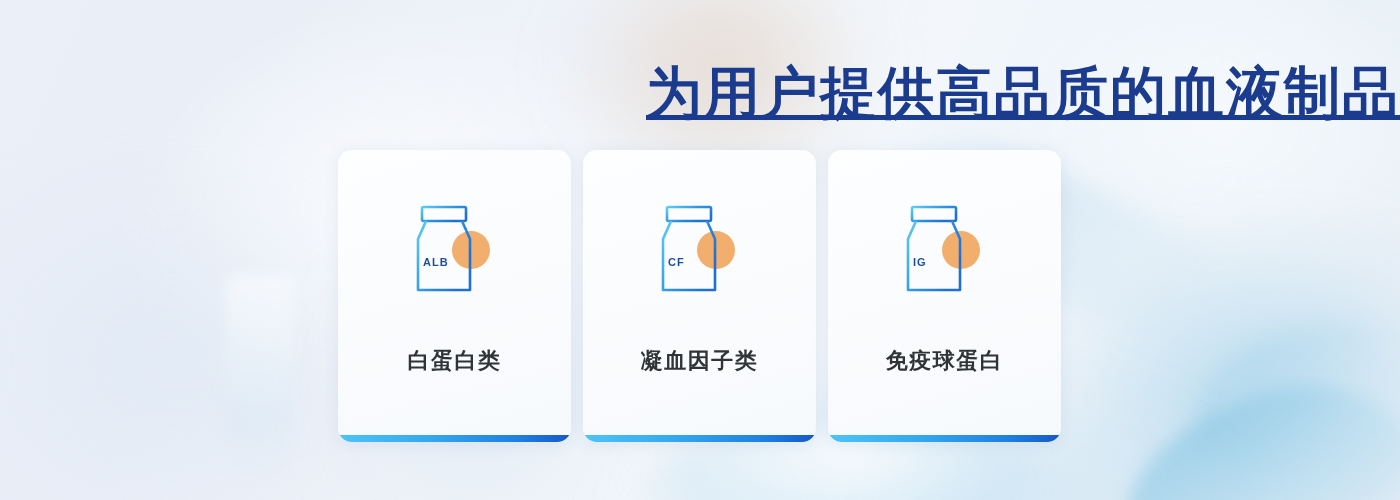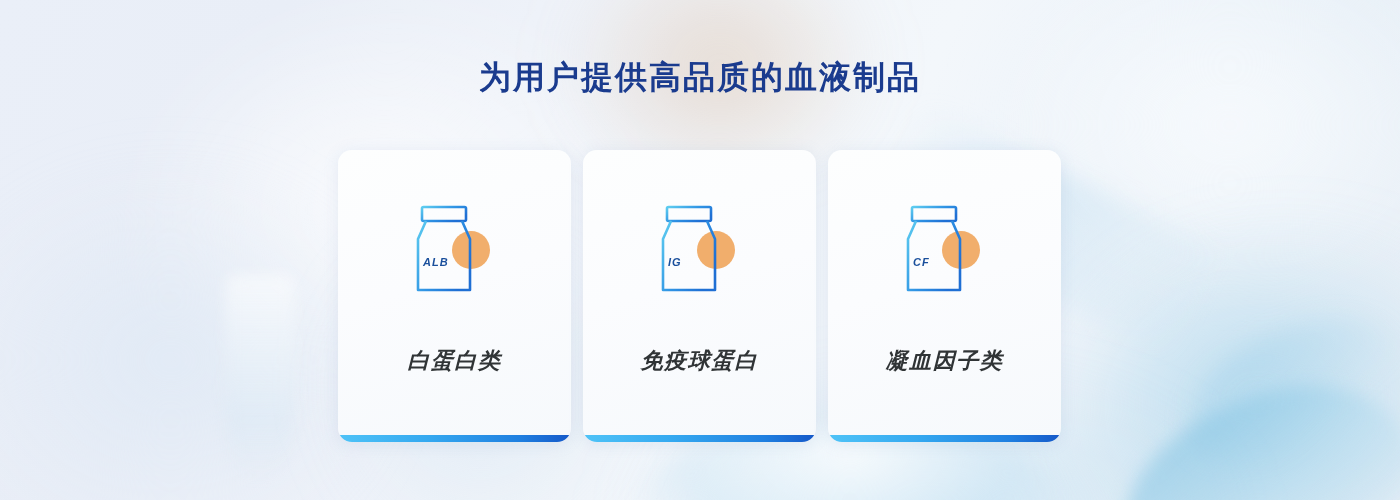--- a/index.html
+++ b/index.html
@@ -96,38 +96,38 @@
     left:880px; top:170px; width:330px; height:120px;
     background:linear-gradient(115deg, rgba(255,255,255,0), rgba(196,224,241,.45) 45%, rgba(255,255,255,0));
     transform:rotate(26deg);
     filter:blur(11px);
   }
 
   
   #title {
     position:absolute;
     left:0; right:0; top:56px;
-    text-align:center;
-    font-size:32px;
+    text-align:right;
+    font-size:56px;
     font-weight:bold;
     letter-spacing:2px;
     color:#1a3b8e;
     z-index:5;
     white-space:nowrap;
+    text-decoration:underline;
   }
 
   
   #cards {
     position:absolute;
     left:338px; top:150px;
     width:724px; height:292px;
     display:flex;
     gap:12px;
     z-index:5;
-    font-style:italic;
   }
 
   .card {
     position:relative;
     width:233px; height:292px;
     border-radius:14px;
     background:linear-gradient(165deg,#fdfefe 0%,#fbfcfe 45%,#f6f9fc 100%);
     box-shadow:0 2px 16px rgba(120,150,190,.14);
     display:flex;
     flex-direction:column;
@@ -198,50 +198,50 @@
           <text x="23" y="64" font-family="Liberation Sans, sans-serif" font-size="11" font-weight="bold" letter-spacing="1" fill="#1a4f9c">ALB</text>
         </svg>
       </div>
       <div class="card-label">白蛋白类</div>
     </div>
 
     <div class="card">
       <div class="icon-wrap">
         <svg width="110" height="100" viewBox="0 0 110 100" aria-hidden="true">
           <defs>
+            <linearGradient id="g3" x1="0" y1="0" x2="1" y2="0.6">
+              <stop offset="0%" stop-color="#5ecdf0"></stop>
+              <stop offset="55%" stop-color="#2f93e4"></stop>
+              <stop offset="100%" stop-color="#1f6fd4"></stop>
+            </linearGradient>
+          </defs>
+          <circle cx="71" cy="48" r="19" fill="#f0a75f" opacity="0.92"></circle>
+          <rect x="22" y="5" width="44" height="14" rx="1.5" fill="none" stroke="url(#g3)" stroke-width="2.6"></rect>
+          <path d="M26 19 L18 37 L18 88 L70 88 L70 37 L62 19" fill="none" stroke="url(#g3)" stroke-width="2.6" stroke-linejoin="round"></path>
+          <line x1="18" y1="40" x2="70" y2="40" stroke="url(#g3)" stroke-width="2.2"></line>
+          <text x="23" y="64" font-family="Liberation Sans, sans-serif" font-size="11" font-weight="bold" letter-spacing="1" fill="#1a4f9c">CF</text>
+        </svg>
+      </div>
+      <div class="card-label">凝血因子类</div>
+    </div>
+
+    <div class="card">
+      <div class="icon-wrap">
+        <svg width="110" height="100" viewBox="0 0 110 100" aria-hidden="true">
+          <defs>
             <linearGradient id="g2" x1="0" y1="0" x2="1" y2="0.6">
               <stop offset="0%" stop-color="#5ecdf0"></stop>
               <stop offset="55%" stop-color="#2f93e4"></stop>
               <stop offset="100%" stop-color="#1f6fd4"></stop>
             </linearGradient>
           </defs>
           <circle cx="71" cy="48" r="19" fill="#f0a75f" opacity="0.92"></circle>
           <rect x="22" y="5" width="44" height="14" rx="1.5" fill="none" stroke="url(#g2)" stroke-width="2.6"></rect>
           <path d="M26 19 L18 37 L18 88 L70 88 L70 37 L62 19" fill="none" stroke="url(#g2)" stroke-width="2.6" stroke-linejoin="round"></path>
           <line x1="18" y1="40" x2="70" y2="40" stroke="url(#g2)" stroke-width="2.2"></line>
           <text x="23" y="64" font-family="Liberation Sans, sans-serif" font-size="11" font-weight="bold" letter-spacing="1" fill="#1a4f9c">IG</text>
         </svg>
       </div>
       <div class="card-label">免疫球蛋白</div>
     </div>
 
-    <div class="card">
-      <div class="icon-wrap">
-        <svg width="110" height="100" viewBox="0 0 110 100" aria-hidden="true">
-          <defs>
-            <linearGradient id="g3" x1="0" y1="0" x2="1" y2="0.6">
-              <stop offset="0%" stop-color="#5ecdf0"></stop>
-              <stop offset="55%" stop-color="#2f93e4"></stop>
-              <stop offset="100%" stop-color="#1f6fd4"></stop>
-            </linearGradient>
-          </defs>
-          <circle cx="71" cy="48" r="19" fill="#f0a75f" opacity="0.92"></circle>
-          <rect x="22" y="5" width="44" height="14" rx="1.5" fill="none" stroke="url(#g3)" stroke-width="2.6"></rect>
-          <path d="M26 19 L18 37 L18 88 L70 88 L70 37 L62 19" fill="none" stroke="url(#g3)" stroke-width="2.6" stroke-linejoin="round"></path>
-          <line x1="18" y1="40" x2="70" y2="40" stroke="url(#g3)" stroke-width="2.2"></line>
-          <text x="23" y="64" font-family="Liberation Sans, sans-serif" font-size="11" font-weight="bold" letter-spacing="1" fill="#1a4f9c">CF</text>
-        </svg>
-      </div>
-      <div class="card-label">凝血因子类</div>
-    </div>
-
   </div>
 </div>
 
 </body></html>

